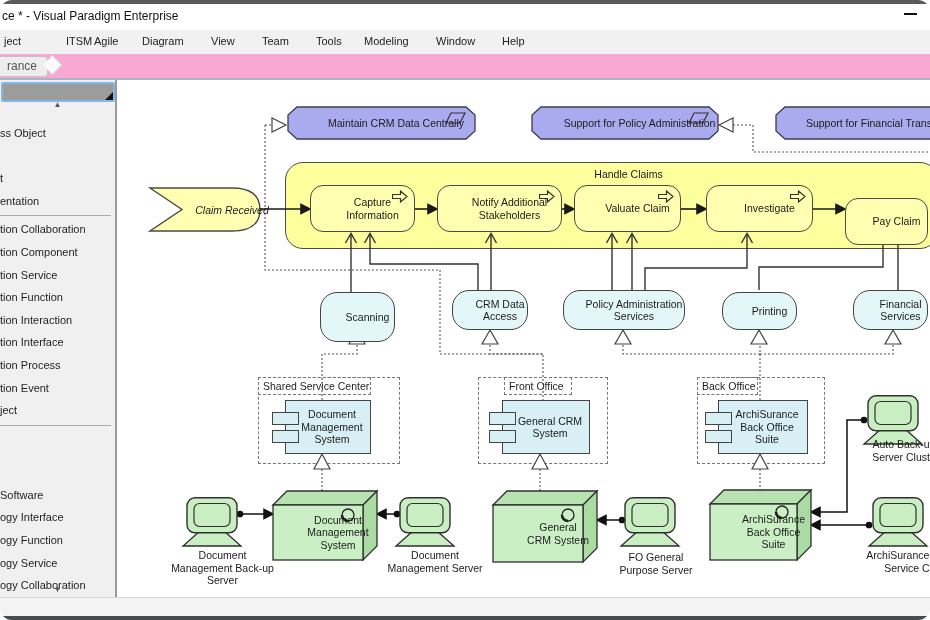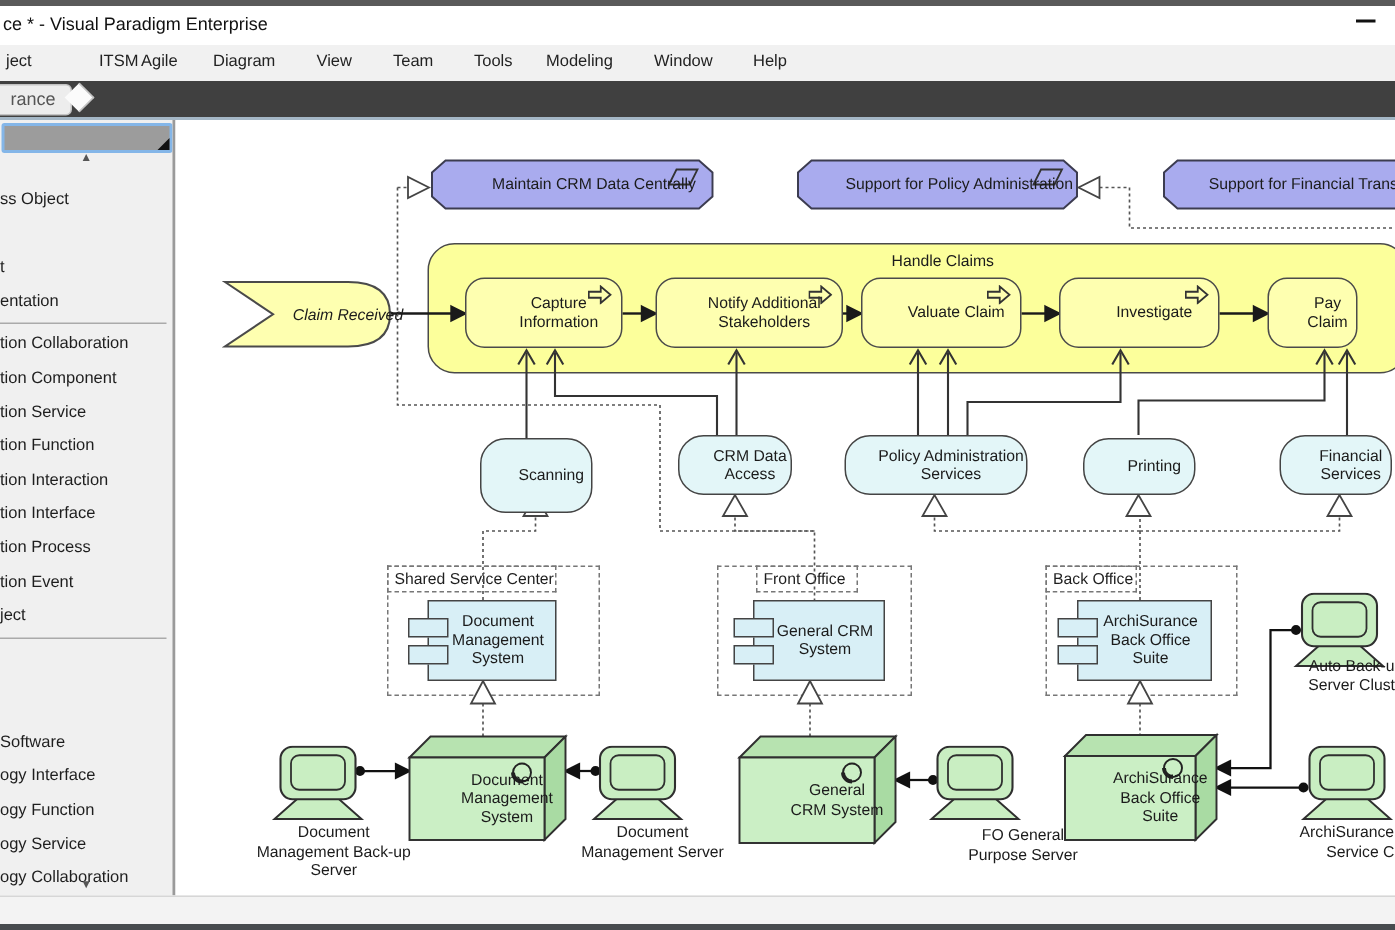--- a/index.html
+++ b/index.html
@@ -1,25 +1,25 @@
 <!DOCTYPE html>
 <html><head>
 <meta charset="utf-8">
 <style>
   html,body{margin:0;padding:0;}
   .page{position:relative;width:930px;height:620px;overflow:hidden;background:#fff;
-        font-family:"Liberation Sans",sans-serif;color:#1e1e1e;}
+        font-family:"Liberation Sans",sans-serif;color:#1e1e1e;border-radius:12px;}
   
   .titlebar{position:absolute;left:0;top:0;width:930px;height:30px;background:#fff;}
   .titlebar .topedge{position:absolute;left:0;top:0;width:930px;height:4px;background:#5a5a5a;}
   .title-text{position:absolute;left:2px;top:9px;font-size:12px;color:#111;white-space:nowrap;}
   .win-min{position:absolute;right:13px;top:13px;width:13px;height:2px;background:#111;cursor:pointer;}
   .menubar{position:absolute;left:0;top:30px;width:930px;height:24px;background:#f1f1f1;}
   .menu-item{position:absolute;top:5px;font-size:11px;color:#222;white-space:nowrap;cursor:default;}
-  .crumbbar{position:absolute;left:0;top:54px;width:930px;height:24px;background:#404040;}
+  .crumbbar{position:absolute;left:0;top:54px;width:930px;height:24px;background:#f9a8d4;}
   .crumb{position:absolute;left:-8px;top:2px;height:19px;line-height:19px;padding:0 10px 0 14px;
          background:#ededed;border:1px solid #c3c3c3;border-radius:4px;font-size:12px;color:#555;}
   .crumb-arrow{position:absolute;left:46px;top:4px;width:13px;height:13px;background:#fbfbfb;
          border-top:1px solid #c3c3c3;border-right:1px solid #c3c3c3;transform:rotate(45deg);}
   
   .main{position:absolute;left:0;top:78px;width:930px;height:519px;border-top:2px solid #a4b7c6;box-sizing:border-box;}
   .statusbar{position:absolute;left:0;top:597px;width:930px;height:19px;background:#f3f3f3;border-top:1px solid #d6d6d6;box-sizing:border-box;}
   .bottomedge{position:absolute;left:0;top:616px;width:930px;height:4px;background:#474b4e;}
   
   .palette{position:absolute;left:0;top:0;width:117px;height:517px;background:#f0f0f0;
@@ -258,21 +258,21 @@
             <path d="M0.5,4.5 H8.5 V1 L15,6.5 L8.5,12 V8.5 H0.5 Z" fill="none" stroke="#333" stroke-width="1.2"></path>
           </svg>
         <span class="lbl">Valuate Claim</span>
       </div>
       <div class="abs z3 process flexc" style="left:589px;top:105px;width:107px;height:47px;">
         <svg class="shape-svg" style="right:6px;left:auto;top:4px;" width="16" height="13">
             <path d="M0.5,4.5 H8.5 V1 L15,6.5 L8.5,12 V8.5 H0.5 Z" fill="none" stroke="#333" stroke-width="1.2"></path>
           </svg>
         <span class="lbl">Investigate</span>
       </div>
-      <div class="abs z3 process flexc" style="left:728px;top:105px;width:60px;height:47px;">
+      <div class="abs z3 process flexc" style="left:728px;top:118px;width:83px;height:47px;">
         <span class="lbl">Pay Claim</span>
       </div>
 
       <div class="abs z3 service flexc" style="left:203px;top:212px;width:75px;height:50px;">
         <span class="lbl">Scanning</span>
         </div>
       <div class="abs z3 service flexc" style="left:335px;top:210px;width:76px;height:40px;">
         <span class="lbl">CRM Data
 Access</span>
         </div>
@@ -373,21 +373,21 @@
       <div class="abs z3 lbl" style="left:248px;top:469px;width:120px;">Document
 Management Server</div>
 
       <div class="abs z3" style="left:498px;top:417px;width:70px;height:50px;">
         <svg class="shape-svg" width="70" height="50">
           <polygon points="23,34 47,34 64,49 6,49" fill="#c9eec2" stroke="#2f2f2f" stroke-width="1.3"></polygon>
           <rect x="10" y="0.8" width="50" height="35" rx="8" fill="#c9eec2" stroke="#2f2f2f" stroke-width="1.4"></rect>
           <rect x="17" y="6.5" width="36" height="23" rx="5.5" fill="none" stroke="#2f2f2f" stroke-width="1.2"></rect>
         </svg>
       </div>
-      <div class="abs z3 lbl" style="left:495px;top:471px;width:120px;">FO General
+      <div class="abs z3 lbl" style="left:469px;top:471px;width:120px;">FO General
 Purpose Server</div>
 
       <div class="abs z3" style="left:741px;top:315px;width:70px;height:50px;">
         <svg class="shape-svg" width="70" height="50">
           <polygon points="23,34 47,34 64,49 6,49" fill="#c9eec2" stroke="#2f2f2f" stroke-width="1.3"></polygon>
           <rect x="10" y="0.8" width="50" height="35" rx="8" fill="#c9eec2" stroke="#2f2f2f" stroke-width="1.4"></rect>
           <rect x="17" y="6.5" width="36" height="23" rx="5.5" fill="none" stroke="#2f2f2f" stroke-width="1.2"></rect>
         </svg>
       </div>
       <div class="abs z3 lbl" style="left:703px;top:358px;width:148px;">Auto Back-up

